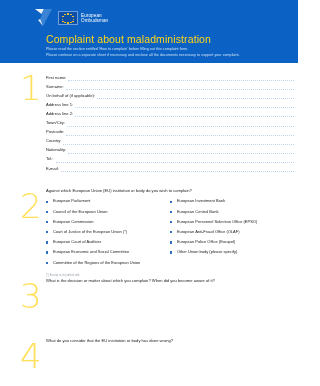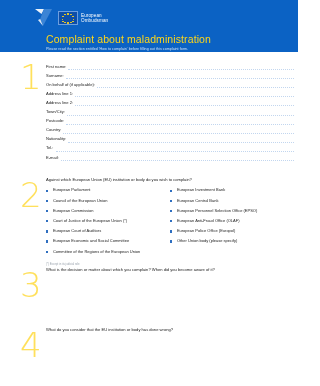--- a/index.html
+++ b/index.html
@@ -18,21 +18,21 @@
     position: relative;
     width: 298px;
     height: 386px;
     background: #ffffff;
   }
 
   
   .header {
     position: relative;
     width: 298px;
-    height: 52px;
+    height: 63px;
     background: #0b62c4;
     overflow: hidden;
   }
   .logo-wrap {
     position: absolute;
     left: 33px;
     top: 7px;
     display: flex;
     align-items: center;
     height: 22px;

